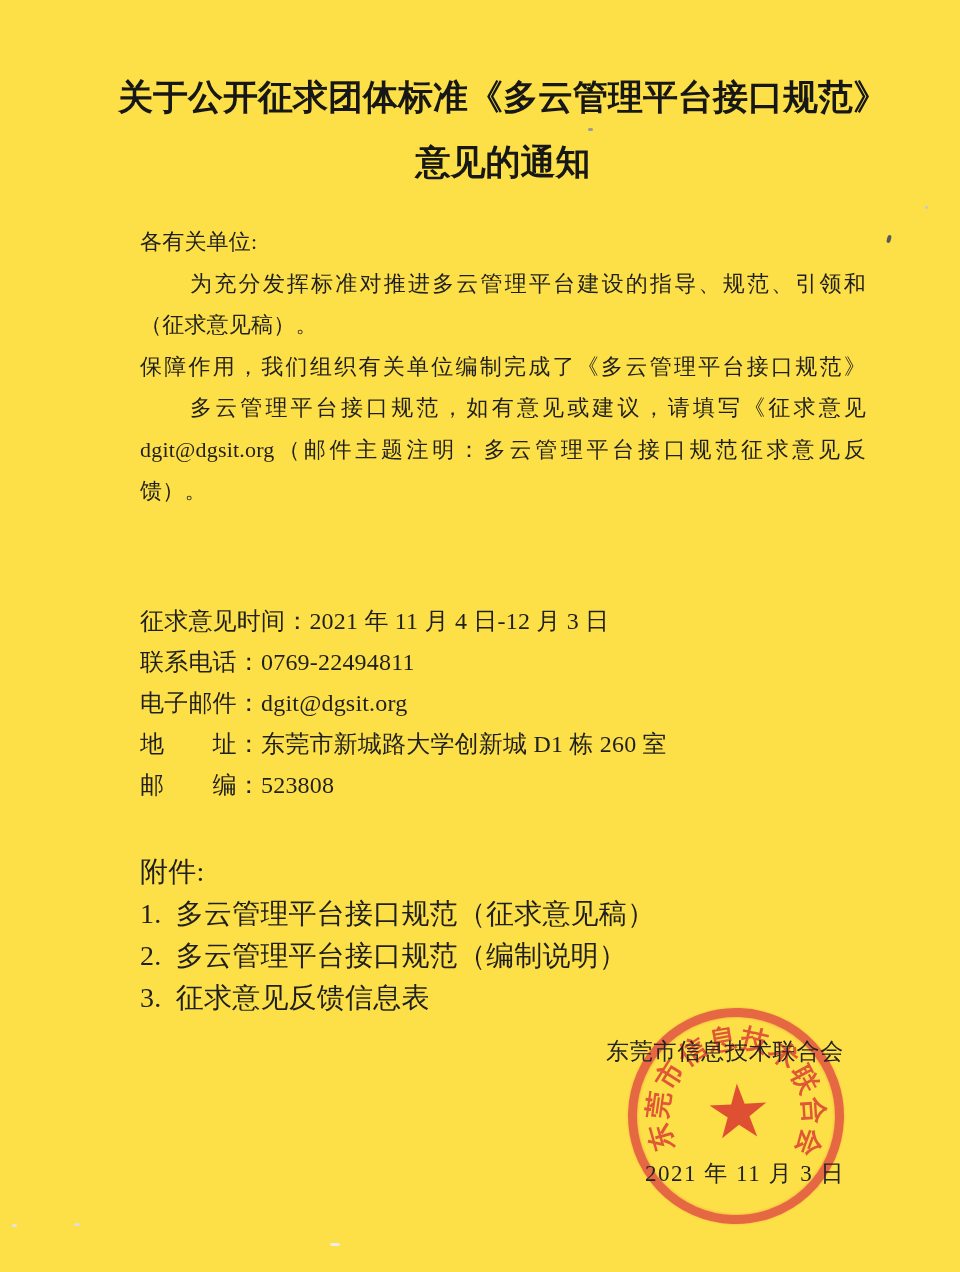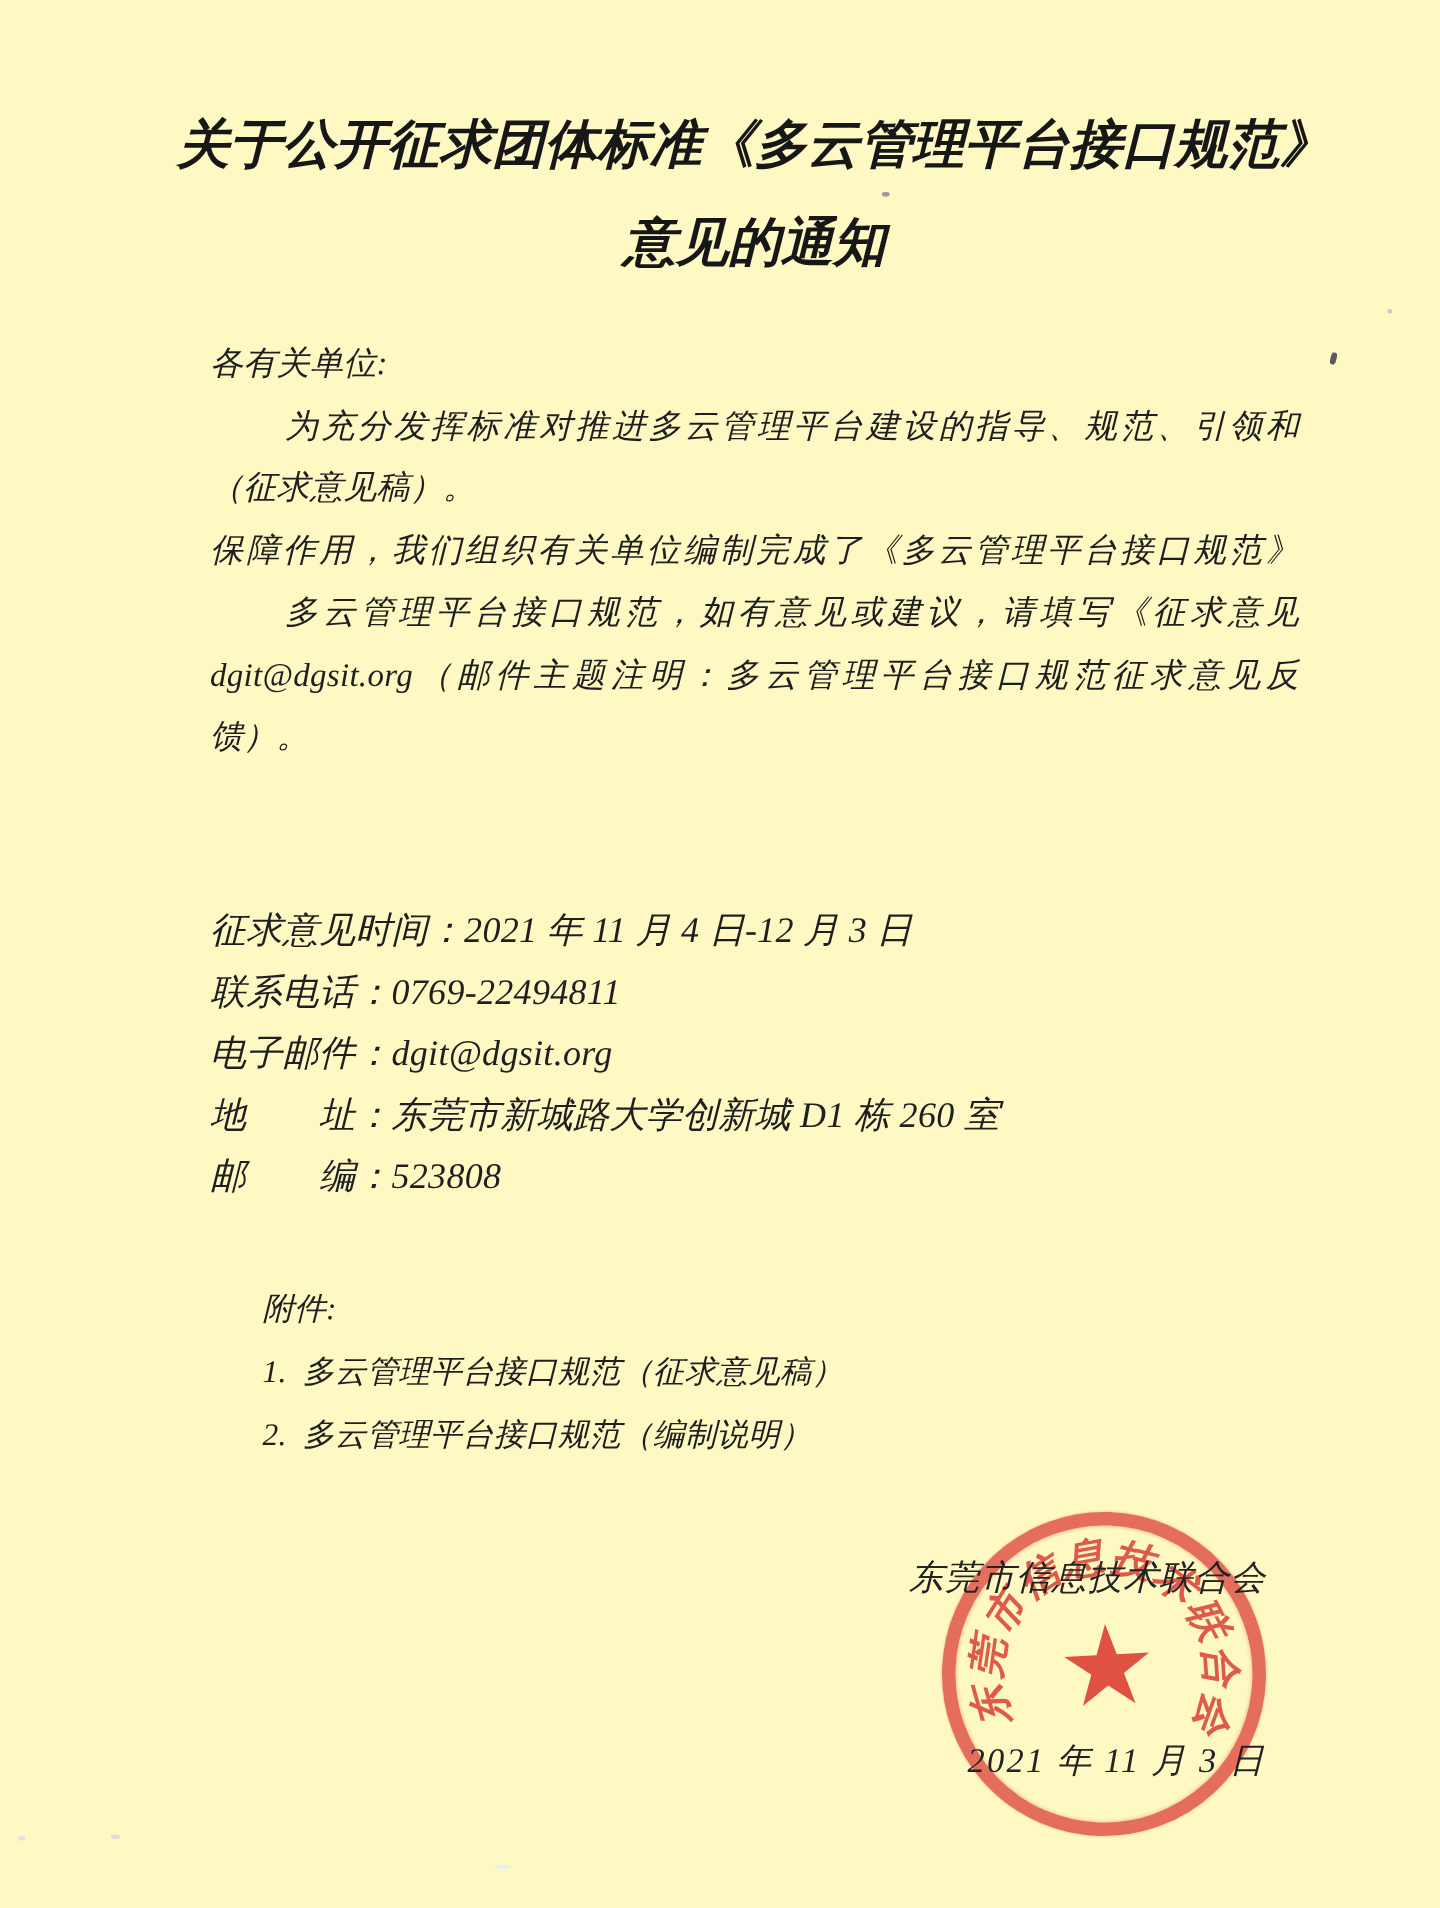--- a/index.html
+++ b/index.html
@@ -1,20 +1,20 @@
 <!DOCTYPE html>
 <html><head>
 <meta charset="utf-8">
 <style>
   html,body { margin:0; padding:0; }
   body {
     width:960px; height:1272px; background:#ffffff; overflow:hidden;
     font-family:"Liberation Serif", serif; color:#1d1d1d; position:relative;
   }
-  .page { position:absolute; inset:0; background:#fef9c3;font-style:italic; }
+  .page { position:absolute; inset:0; background:#fde047; }
 
   
   .title-block {
     position:absolute; top:64px; left:45px; width:916px;
     text-align:center;
     font-family:"Liberation Sans", sans-serif;
     font-weight:bold; font-size:35px; line-height:65px;
     color:#171717; letter-spacing:0px;
   }
   .title-line { height:65px; }
@@ -32,21 +32,21 @@
   
   .contact-block {
     position:absolute; left:140px; top:601px; width:726px;
     font-size:24px; line-height:41px; color:#1f1f1f; letter-spacing:0.2px;
   }
   .cline { height:41px; white-space:pre; }
 
   
   .attach-block {
     position:absolute; left:140px; top:851px; width:726px;
-    font-size:21px; line-height:42px; color:#1f1f1f; letter-spacing:0.2px;margin-left:35px;
+    font-size:28px; line-height:42px; color:#1f1f1f; letter-spacing:0.2px;
   }
   .aline { height:42px; white-space:pre; }
 
   
   .sig-org {
     position:absolute; left:606px; top:1036px; z-index:3;
     font-size:23px; letter-spacing:0.8px; color:#232323; white-space:pre;
   }
   .sig-date {
     position:absolute; left:645px; top:1122px; z-index:3;
@@ -111,20 +111,21 @@
       <div class="cline">电子邮件：dgit@dgsit.org</div>
       <div class="cline">地　　址：东莞市新城路大学创新城 D1 栋 260 室</div>
       <div class="cline">邮　　编：523808</div>
     </div>
 
   <div class="attach-block">
     <div class="aline">附件:</div>
     <div>
         <div class="aline">1.  多云管理平台接口规范（征求意见稿）</div>
         <div class="aline">2.  多云管理平台接口规范（编制说明）</div>
+        <div class="aline">3.  征求意见反馈信息表</div>
       </div>
   </div>
 
   <div class="seal">
     <div class="seal-ring"></div>
     <div class="seal-star">★</div>
     <div>
         <div class="seal-char" style="transform: translate(-50%, -50%) rotate(-108deg) translateY(-78px);">东</div>
         <div class="seal-char" style="transform: translate(-50%, -50%) rotate(-84deg) translateY(-78px);">莞</div>
         <div class="seal-char" style="transform: translate(-50%, -50%) rotate(-60deg) translateY(-78px);">市</div>

